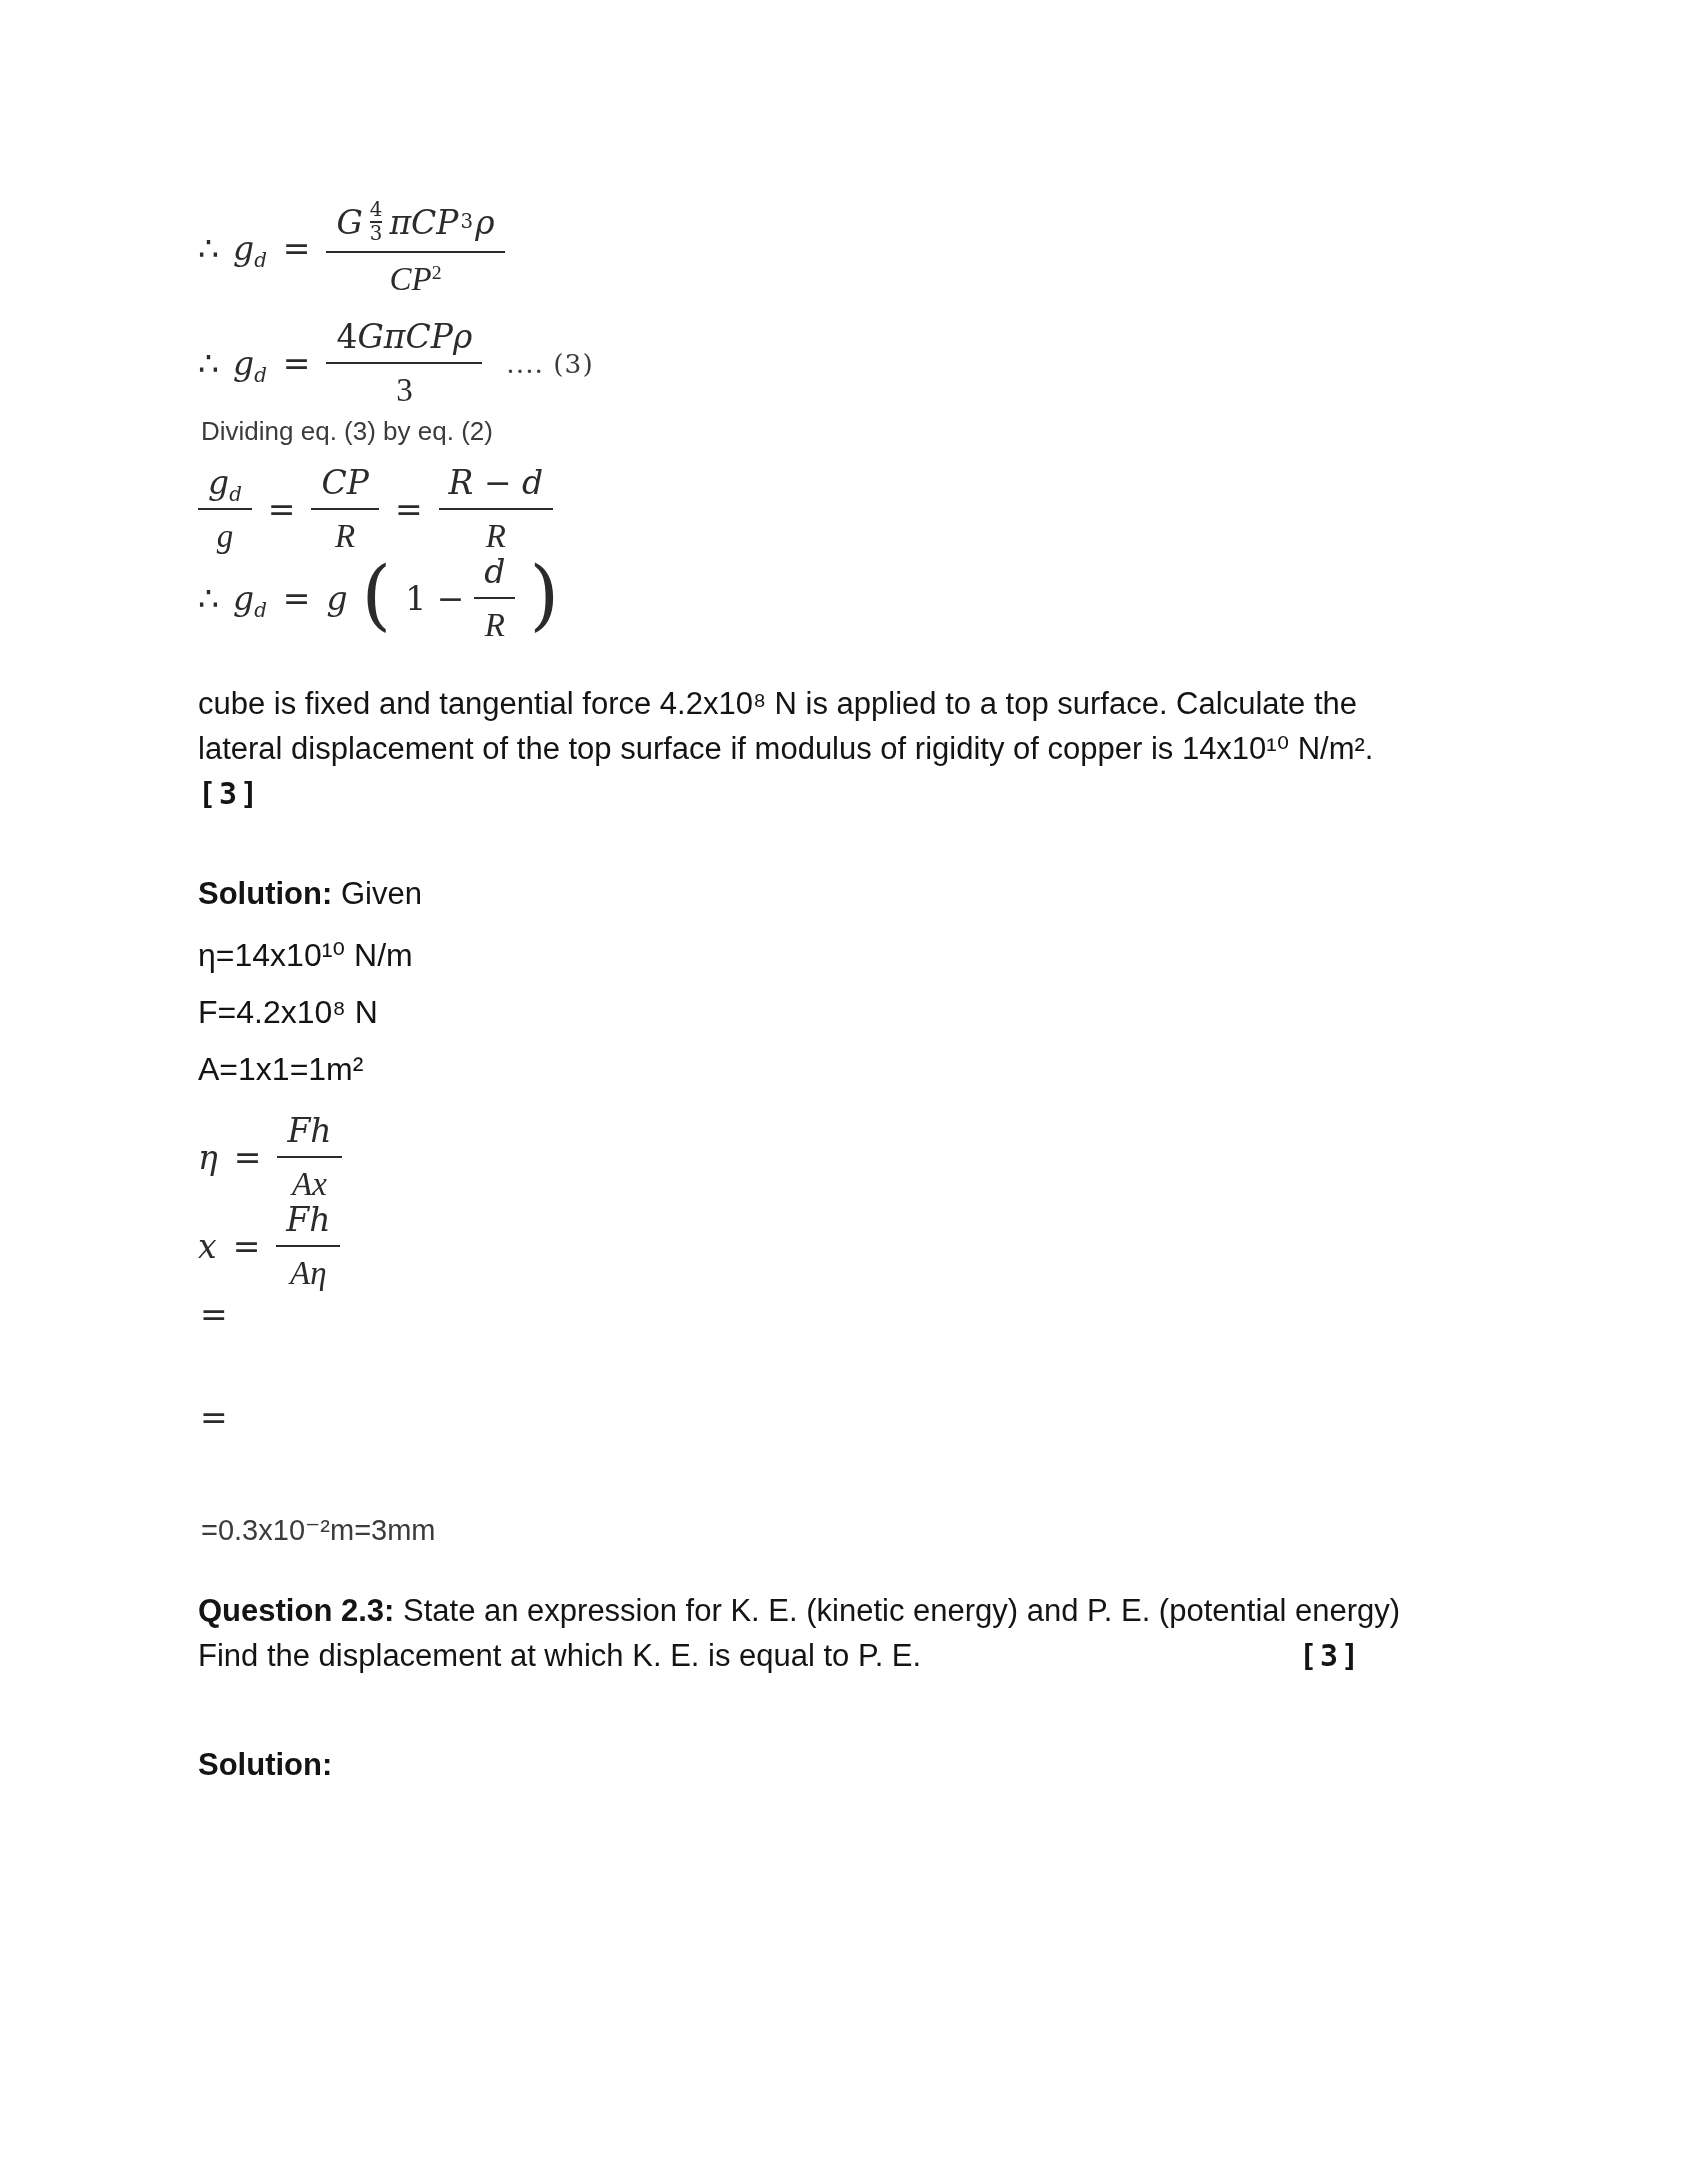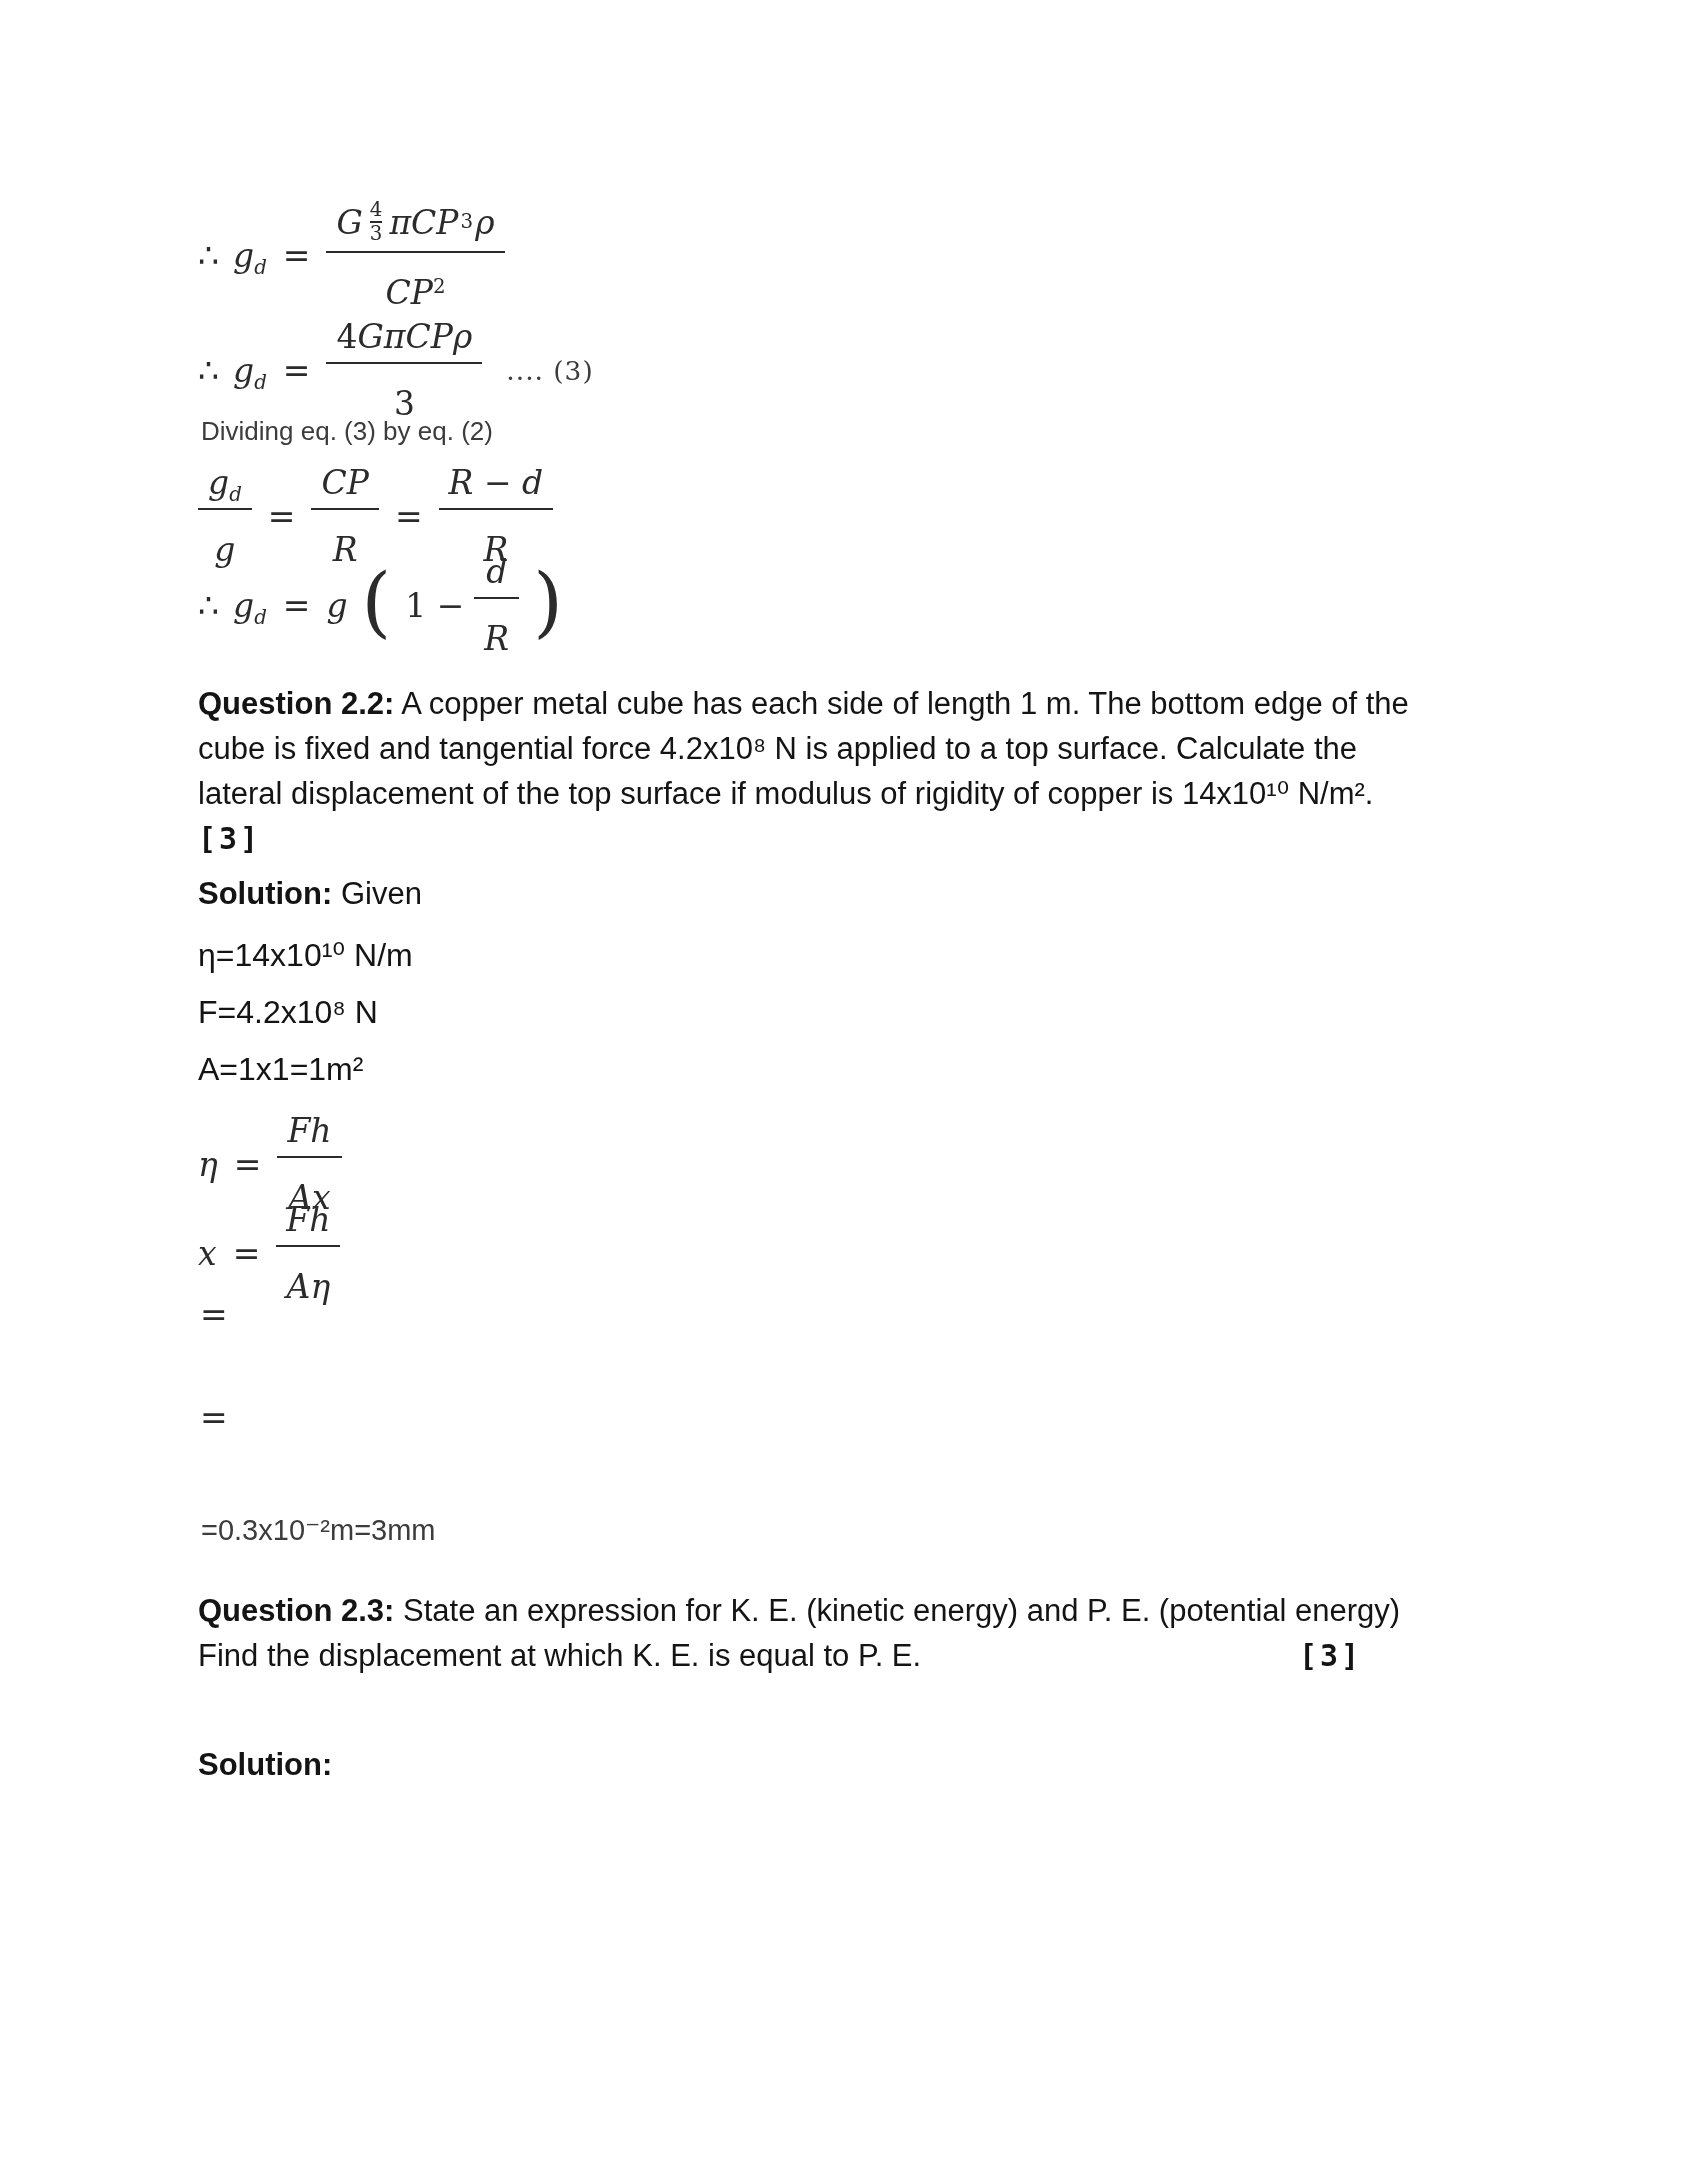--- a/index.html
+++ b/index.html
@@ -34,21 +34,21 @@
     white-space:nowrap;
   }
   .formula .var{font-style:italic;}
   .formula .sym{font-style:normal;}
   .formula .eq{font-style:normal;padding:0 2px;}
   .formula sub{font-size:0.60em;font-style:italic;vertical-align:-0.35em;line-height:0;}
   .formula sup{font-size:0.60em;font-style:normal;vertical-align:0.55em;line-height:0;}
   .upright{font-style:normal;}
   .frac{display:inline-flex;flex-direction:column;text-align:center;}
   .frac .num{padding:0 10px 6px;}
-  .frac .den{border-top:2px solid var(--formula-ink);padding:20px 10px 0;}
+  .frac .den{border-top:2px solid var(--formula-ink);padding:8px 10px 0;font-family:Liberation Serif, serif;}
   .numrow{display:flex;align-items:center;justify-content:center;gap:2px;}
   .minifrac{display:inline-flex;flex-direction:column;align-items:center;font-size:0.60em;line-height:1.05;margin:0 5px;}
   .minifrac .mden{border-top:2px solid var(--formula-ink);padding-top:1px;}
   .paren{font-style:normal;font-size:2.3em;font-weight:300;line-height:0.75;transform:translateY(-3px);}
   .pgroup{display:inline-flex;align-items:center;gap:10px;}
   .eqtag{font-style:normal;font-size:0.80em;color:var(--muted-ink);margin-left:10px;letter-spacing:1px;}
 
   
   .para{position:absolute;left:198px;line-height:45px;font-size:31px;}
   .tline{position:relative;white-space:nowrap;}
@@ -132,21 +132,20 @@
       <span class="upright">1 −</span>
       <span class="frac">
         <span class="num var">d</span>
         <span class="den var">R</span>
       </span>
     </span>
     <span class="paren">)</span>
   </div>
 
   <div class="para" style="top:681px">
-    <div class="tline"><span class="bold">Question 2.2:</span><span> A copper metal cube has each side of length 1 m. The bottom edge of the</span></div>
     <div class="tline"><span>cube is fixed and tangential force 4.2x10⁸ N is applied to a top surface. Calculate the</span></div>
     <div class="tline"><span>lateral displacement of the top surface if modulus of rigidity of copper is 14x10¹⁰ N/m².</span></div>
     <div class="tline"><span class="marks">[3]</span></div>
   </div>
 
   <div class="para" style="top:871px">
     <div class="tline"><span class="bold">Solution:</span><span> Given</span></div>
   </div>
 
   <div class="given" style="top:936px">η=14x10¹⁰ N/m</div>

